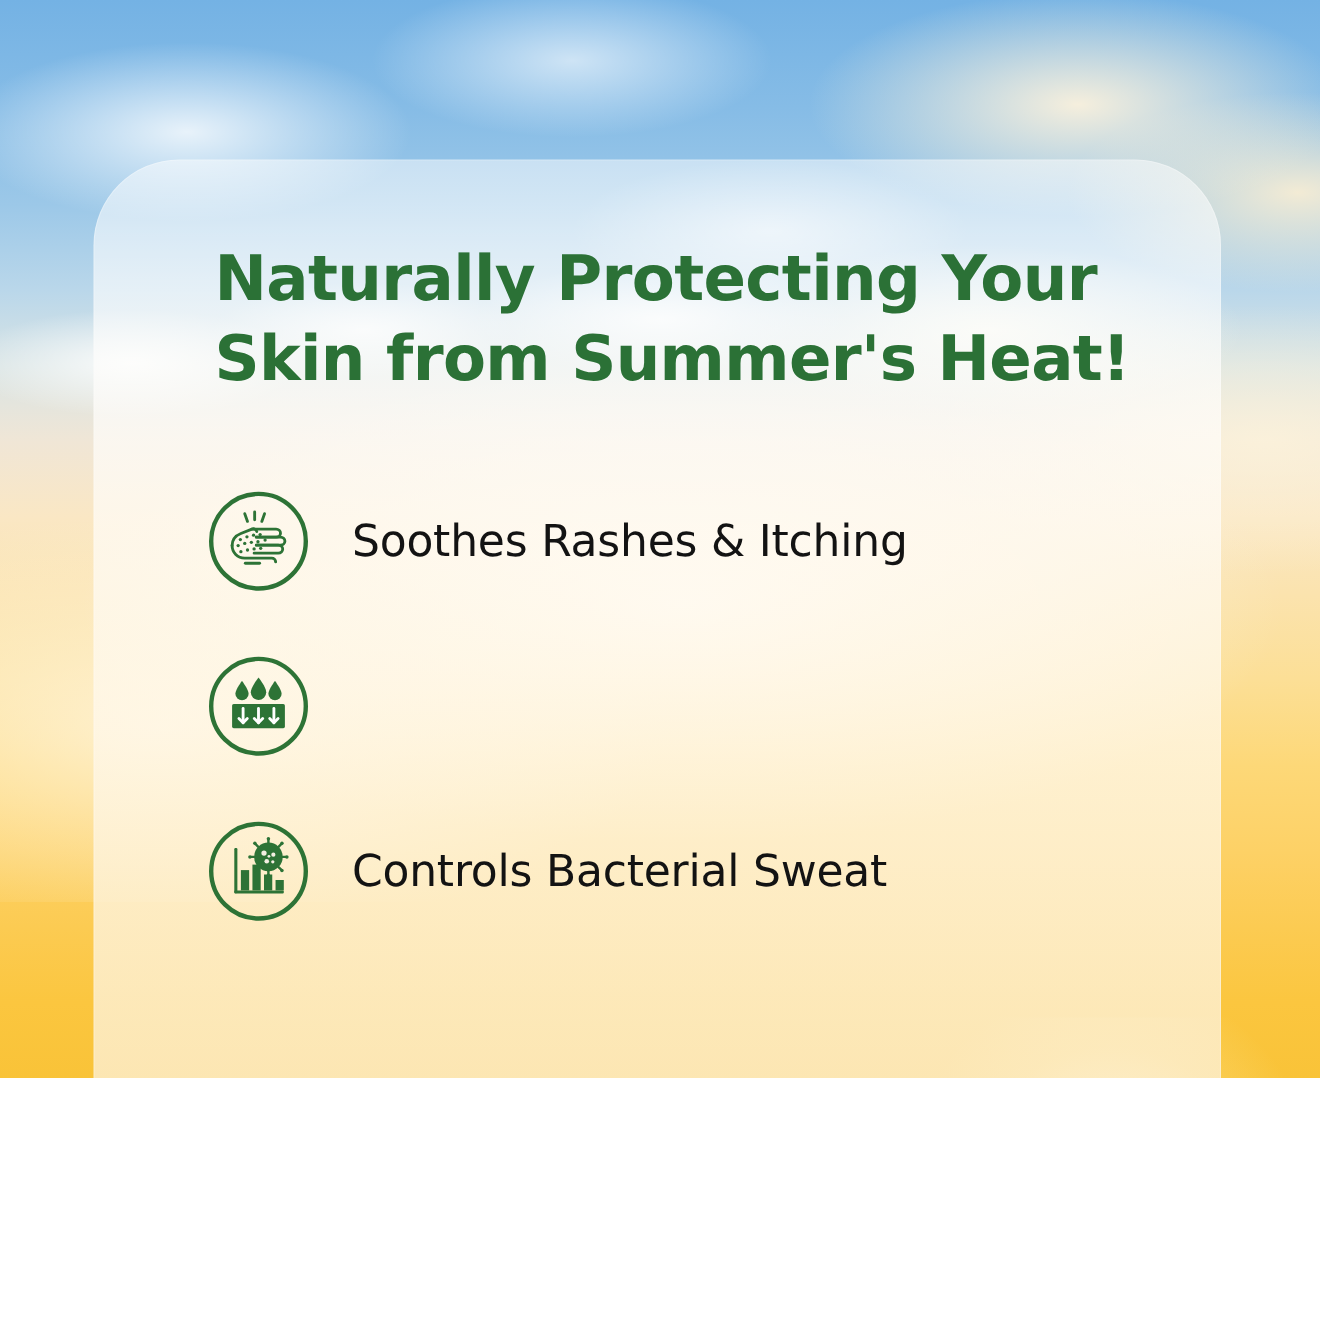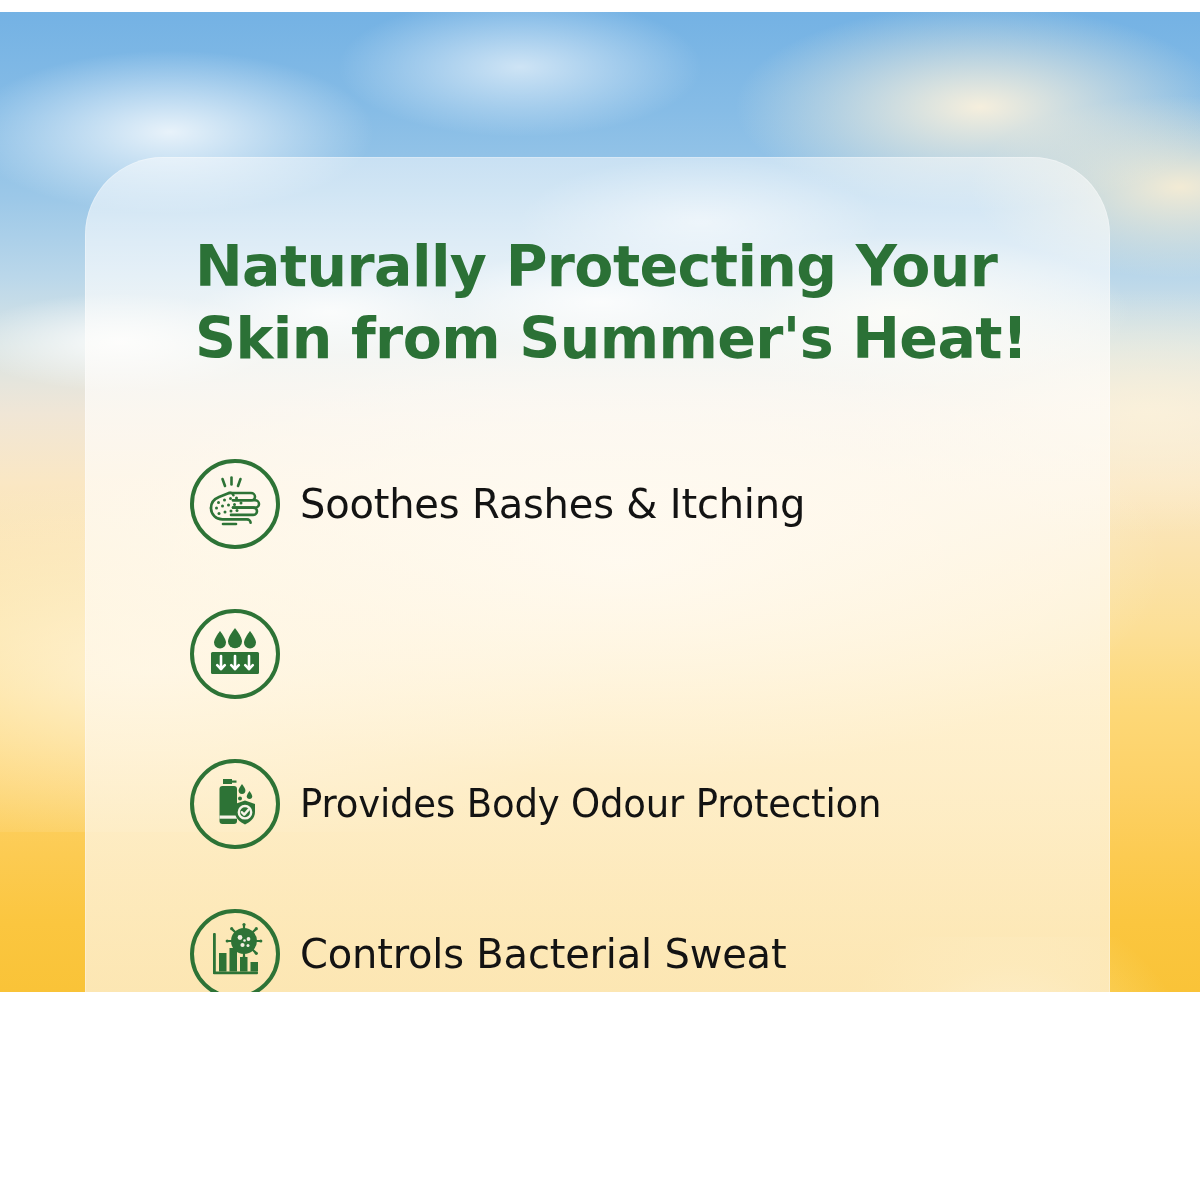--- a/index.html
+++ b/index.html
@@ -13,21 +13,20 @@
     font-family: "Liberation Sans", sans-serif;
   }
 
   
   .stage {
     position: relative;
     width: 1200px;
     height: 980px;
     overflow: hidden;
     background: #7FB6E3;
-    margin-top: 12px;
   }
 
   
   .sky-base {
     position: absolute;
     inset: 0;
     background:
       linear-gradient(to bottom,
         #74B2E4 0%,
         #86BCE6 10%,
@@ -175,21 +174,21 @@
     position: absolute;
     left: 105px;
     top: 272px;
     width: 900px;
   }
 
   .feature {
     display: flex;
     align-items: center;
     height: 150px;
-    gap: 20px;
+    gap: 40px;
   }
 
   .badge {
     flex: 0 0 auto;
     width: 90px;
     height: 90px;
     border-radius: 50%;
     border: 4px solid #2D7336;
     box-sizing: border-box;
     display: flex;
@@ -292,46 +291,20 @@
               <polyline points="13.2,42.2 17,46 20.8,42.2"></polyline>
               <line x1="31" y1="33" x2="31" y2="46"></line>
               <polyline points="27.2,42.2 31,46 34.8,42.2"></polyline>
               <line x1="45" y1="33" x2="45" y2="46"></line>
               <polyline points="41.2,42.2 45,46 48.8,42.2"></polyline>
             </g>
           </svg>
         </span>
       </div>
 
-      <div class="feature">
-        <span class="badge">
-          <svg width="62" height="62" viewBox="0 0 62 62" aria-hidden="true">
-            <g fill="#2D7336">
-
-              <path d="M19 6h9v5h-9z"></path>
-              <path d="M28 7.5h4.5v2.2H28z"></path>
-
-              <rect x="15.5" y="13" width="17.5" height="38" rx="3"></rect>
-
-              <rect x="15.5" y="42.5" width="17.5" height="3.2" fill="#F7F3E8"></rect>
-
-              <path d="M38 11c0 0-3.4 4.3-3.4 6.5a3.4 3.4 0 0 0 6.8 0C41.4 15.3 38 11 38 11z"></path>
-              <path d="M45.5 18c0 0-2.7 3.4-2.7 5.2a2.7 2.7 0 0 0 5.4 0C48.2 21.4 45.5 18 45.5 18z"></path>
-              <circle cx="36" cy="25.5" r="2"></circle>
-
-              <path d="M41 27.5l10 3.4v8.2c0 6.4-5.2 10.4-10 12.4-4.8-2-10-6-10-12.4v-8.2z"></path>
-            </g>
-            <g fill="none" stroke="#F7F3E8" stroke-width="2.4" stroke-linecap="round" stroke-linejoin="round">
-              <circle cx="41" cy="39.2" r="6.2"></circle>
-              <polyline points="37.8,39.2 40.2,41.6 44.6,36.6"></polyline>
-            </g>
-          </svg>
-        </span>
-        <span class="feature-label condensed">Provides Body Odour Protection</span>
-      </div>
 
       <div class="feature">
         <span class="badge">
           <svg width="62" height="62" viewBox="0 0 62 62" aria-hidden="true">
 
             <g fill="#2D7336">
               <rect x="9" y="10" width="2.8" height="41" rx="1"></rect>
               <rect x="9" y="48.5" width="45" height="2.8" rx="1"></rect>
 
               <rect x="15" y="30" width="7.5" height="18.5"></rect>

